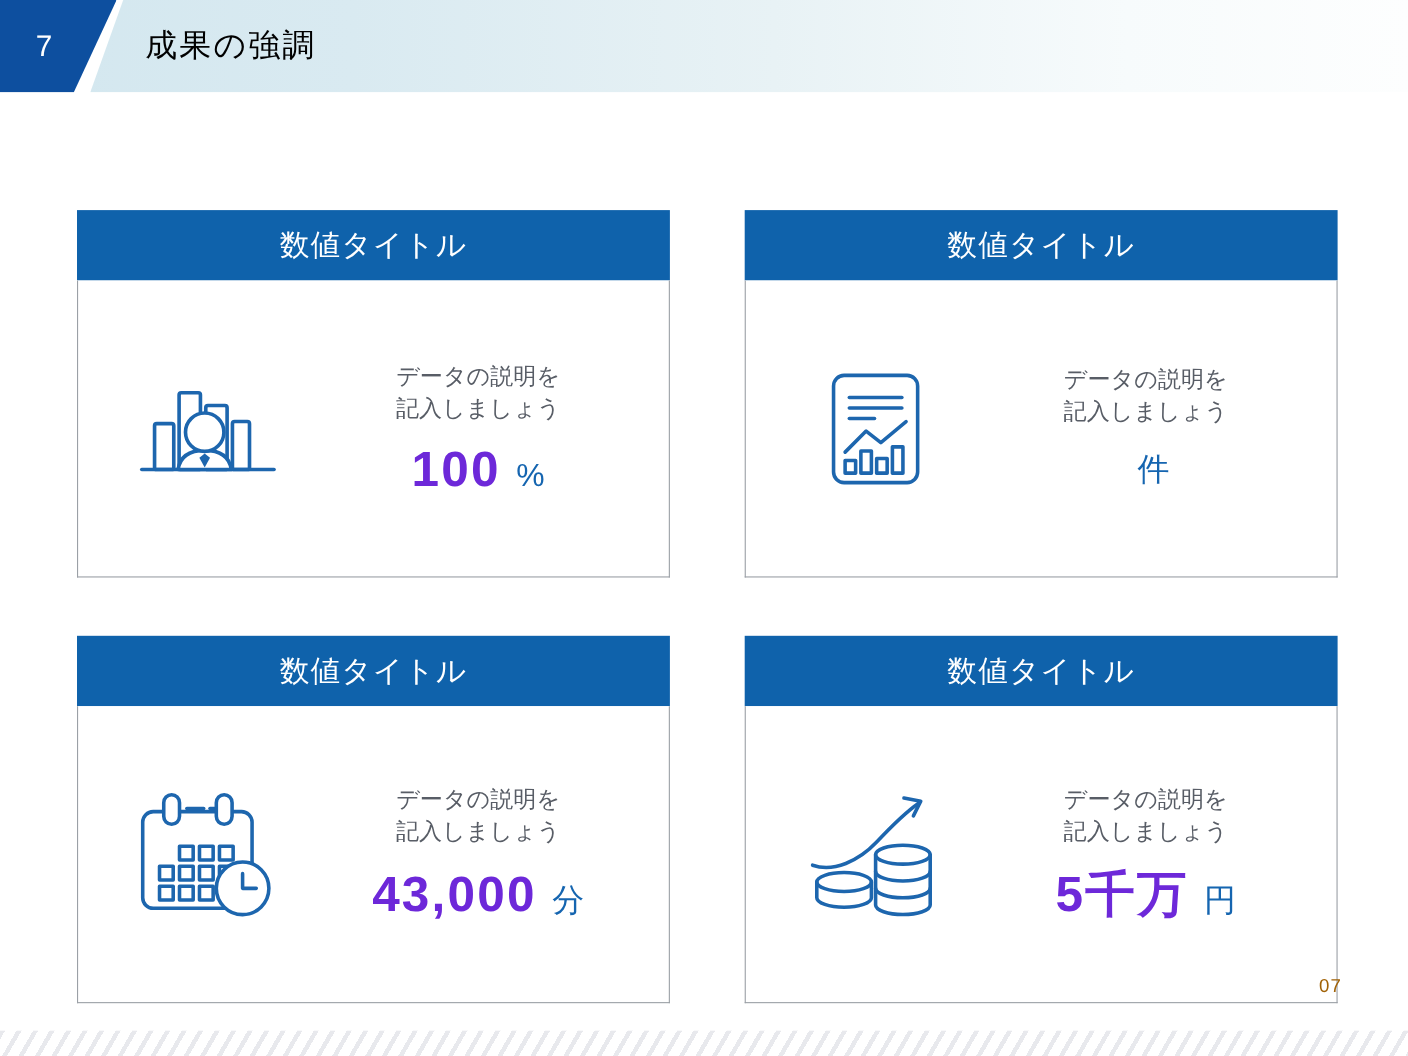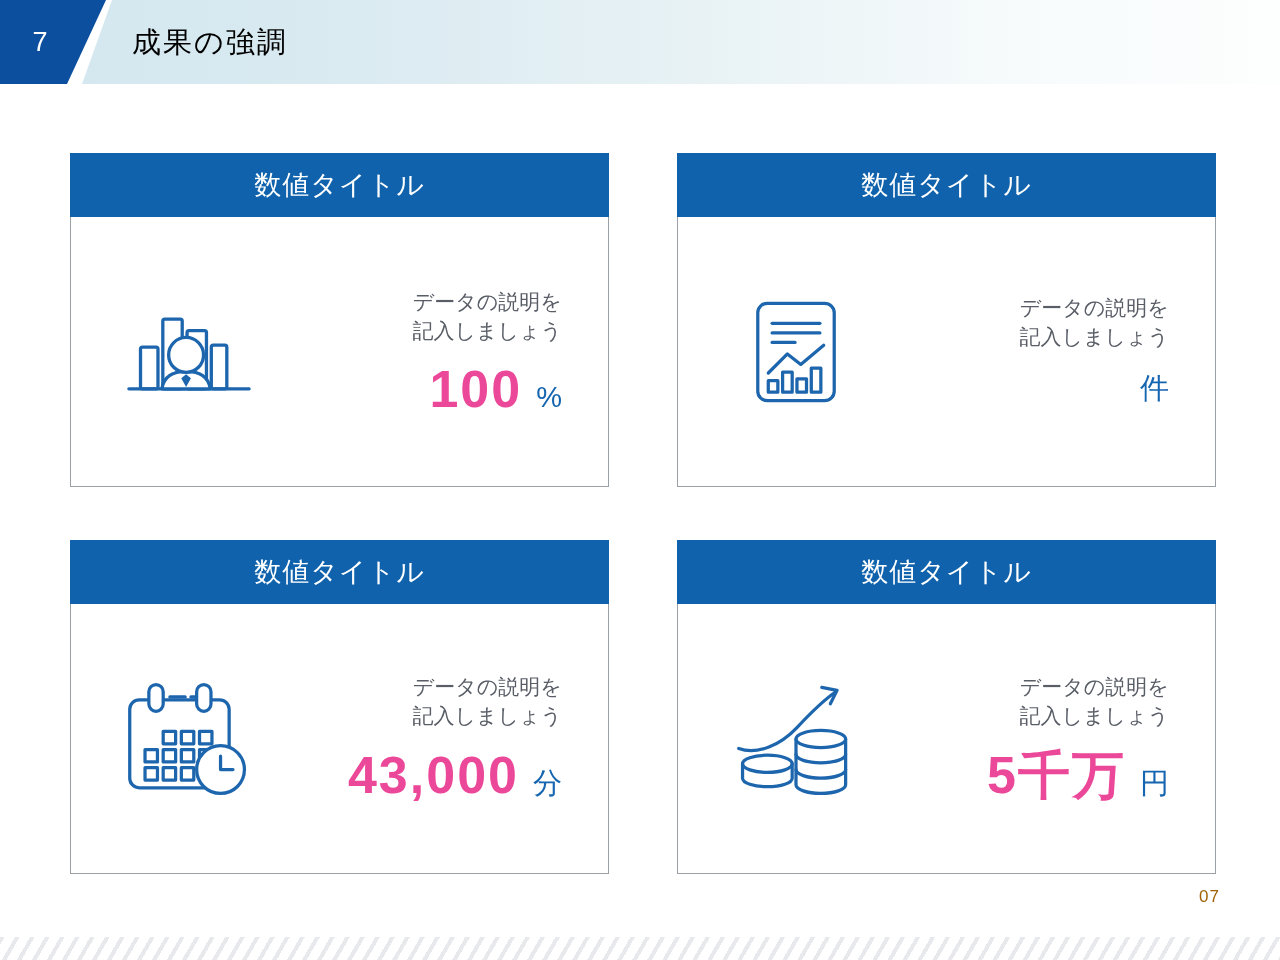--- a/index.html
+++ b/index.html
@@ -20,47 +20,47 @@
     color:#fff; font-size:27px;
     display:flex; align-items:center; justify-content:center;
     padding-right:26px;
   }
   .slide-title {
     position:absolute; left:132px; top:0; height:84px; line-height:84px;
     font-size:29px; color:#000000; font-weight:500; letter-spacing:2px;
   }
 
   
-  .card { position:absolute; width:539px; height:334px; }
+  .card { position:absolute; width:539px; height:334px;margin-top:38px; }
   .card.c1 { left:70px;  top:153px; }
   .card.c2 { left:677px; top:153px; }
   .card.c3 { left:70px;  top:540px; }
   .card.c4 { left:677px; top:540px; }
 
   .card-header {
     height:64px; background:#0f62ab; color:#ffffff;
     display:flex; align-items:center; justify-content:center;
     font-size:27px; letter-spacing:1px;
   }
   .card-body {
     height:270px; background:#fff;
     border:1px solid #9ba0a6; border-top:none;
     display:flex; align-items:center;
   }
   .icon-area { flex:0 0 44%; display:flex; align-items:center; justify-content:center; }
   .content-area {
     flex:1; display:flex; flex-direction:column;
-    align-items:flex-end; justify-content:center; padding-right:46px;
+    align-items:center; justify-content:center; padding-right:46px;
   }
   .desc {
     font-size:21px; line-height:1.38; color:#585d66; text-align:center;
   }
   .figure { display:flex; align-items:baseline; margin-top:18px; }
   .value {
-    font-size:52px; font-weight:700; color:#ec4899;
+    font-size:45px; font-weight:700; color:#6d28d9;
     letter-spacing:2px; line-height:1;
   }
   .unit { font-size:29px; font-weight:500; color:#1565b0; margin-left:14px; }
 
   .icon-svg { stroke:#1d66ae; fill:none; stroke-width:3.4;
               stroke-linecap:round; stroke-linejoin:round; }
   .icon-svg .wfill { fill:#ffffff; }
   .icon-svg .bfill { fill:#1d66ae; stroke:none; }
 
   

